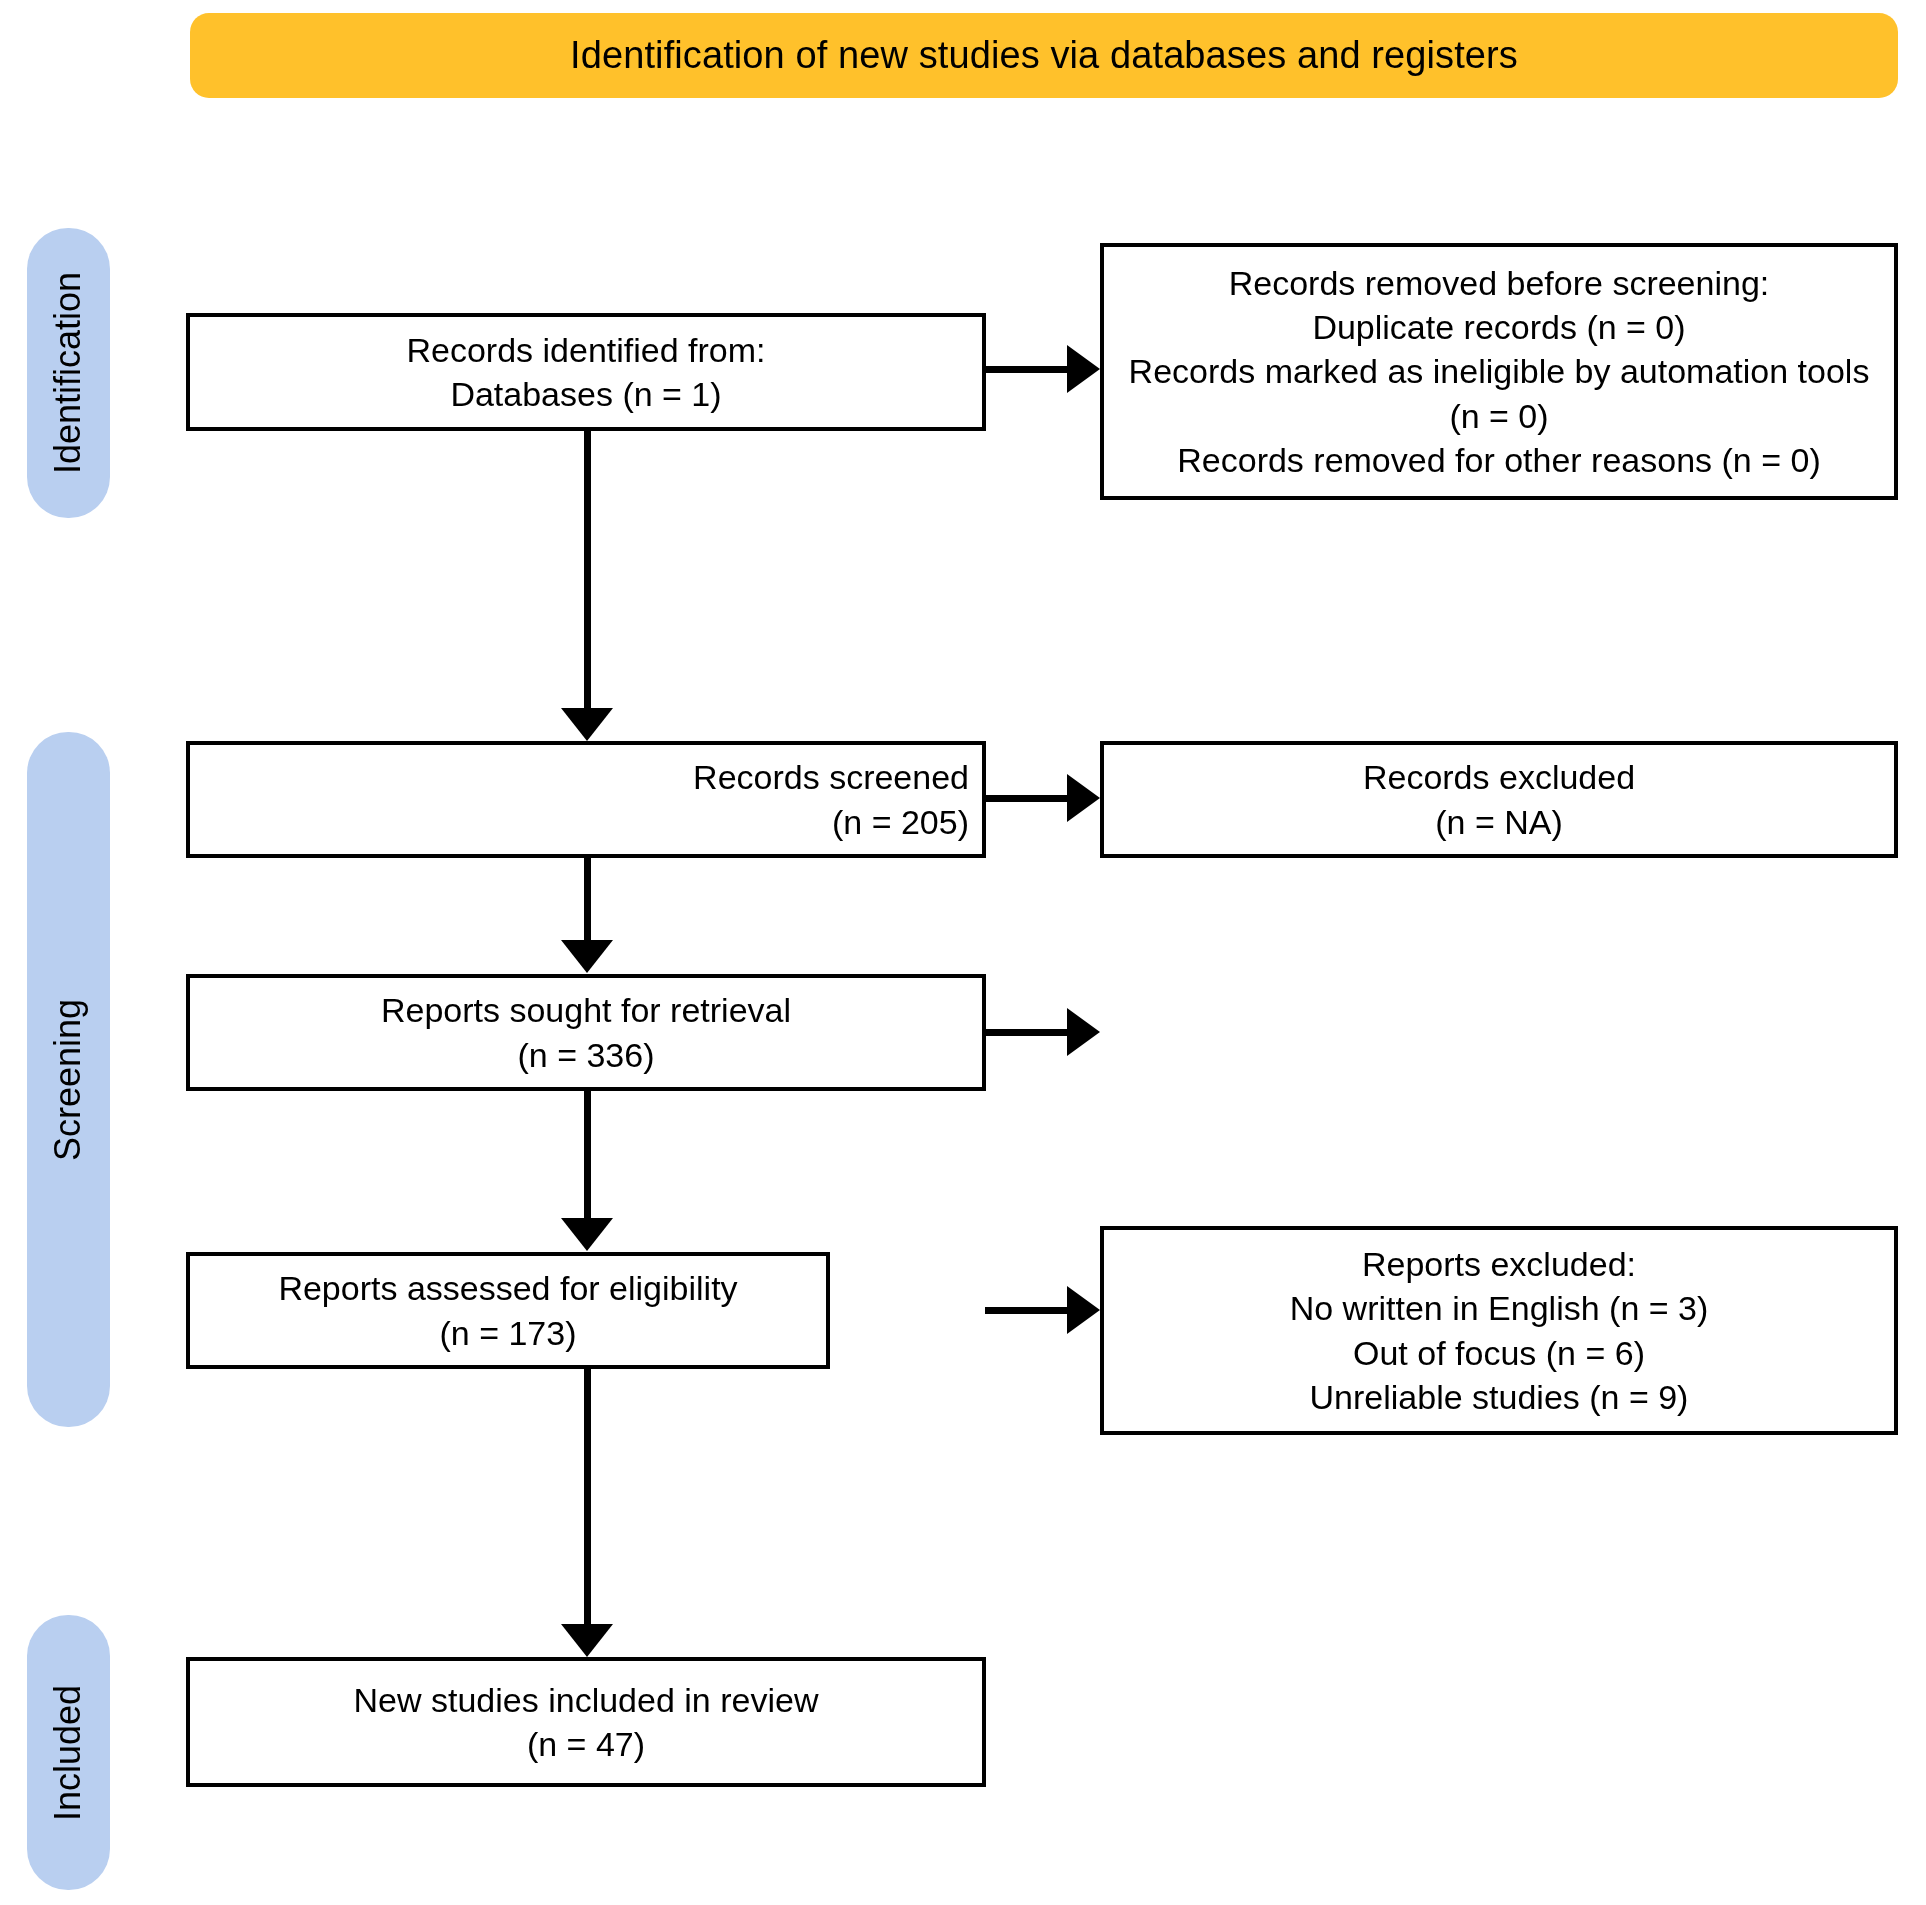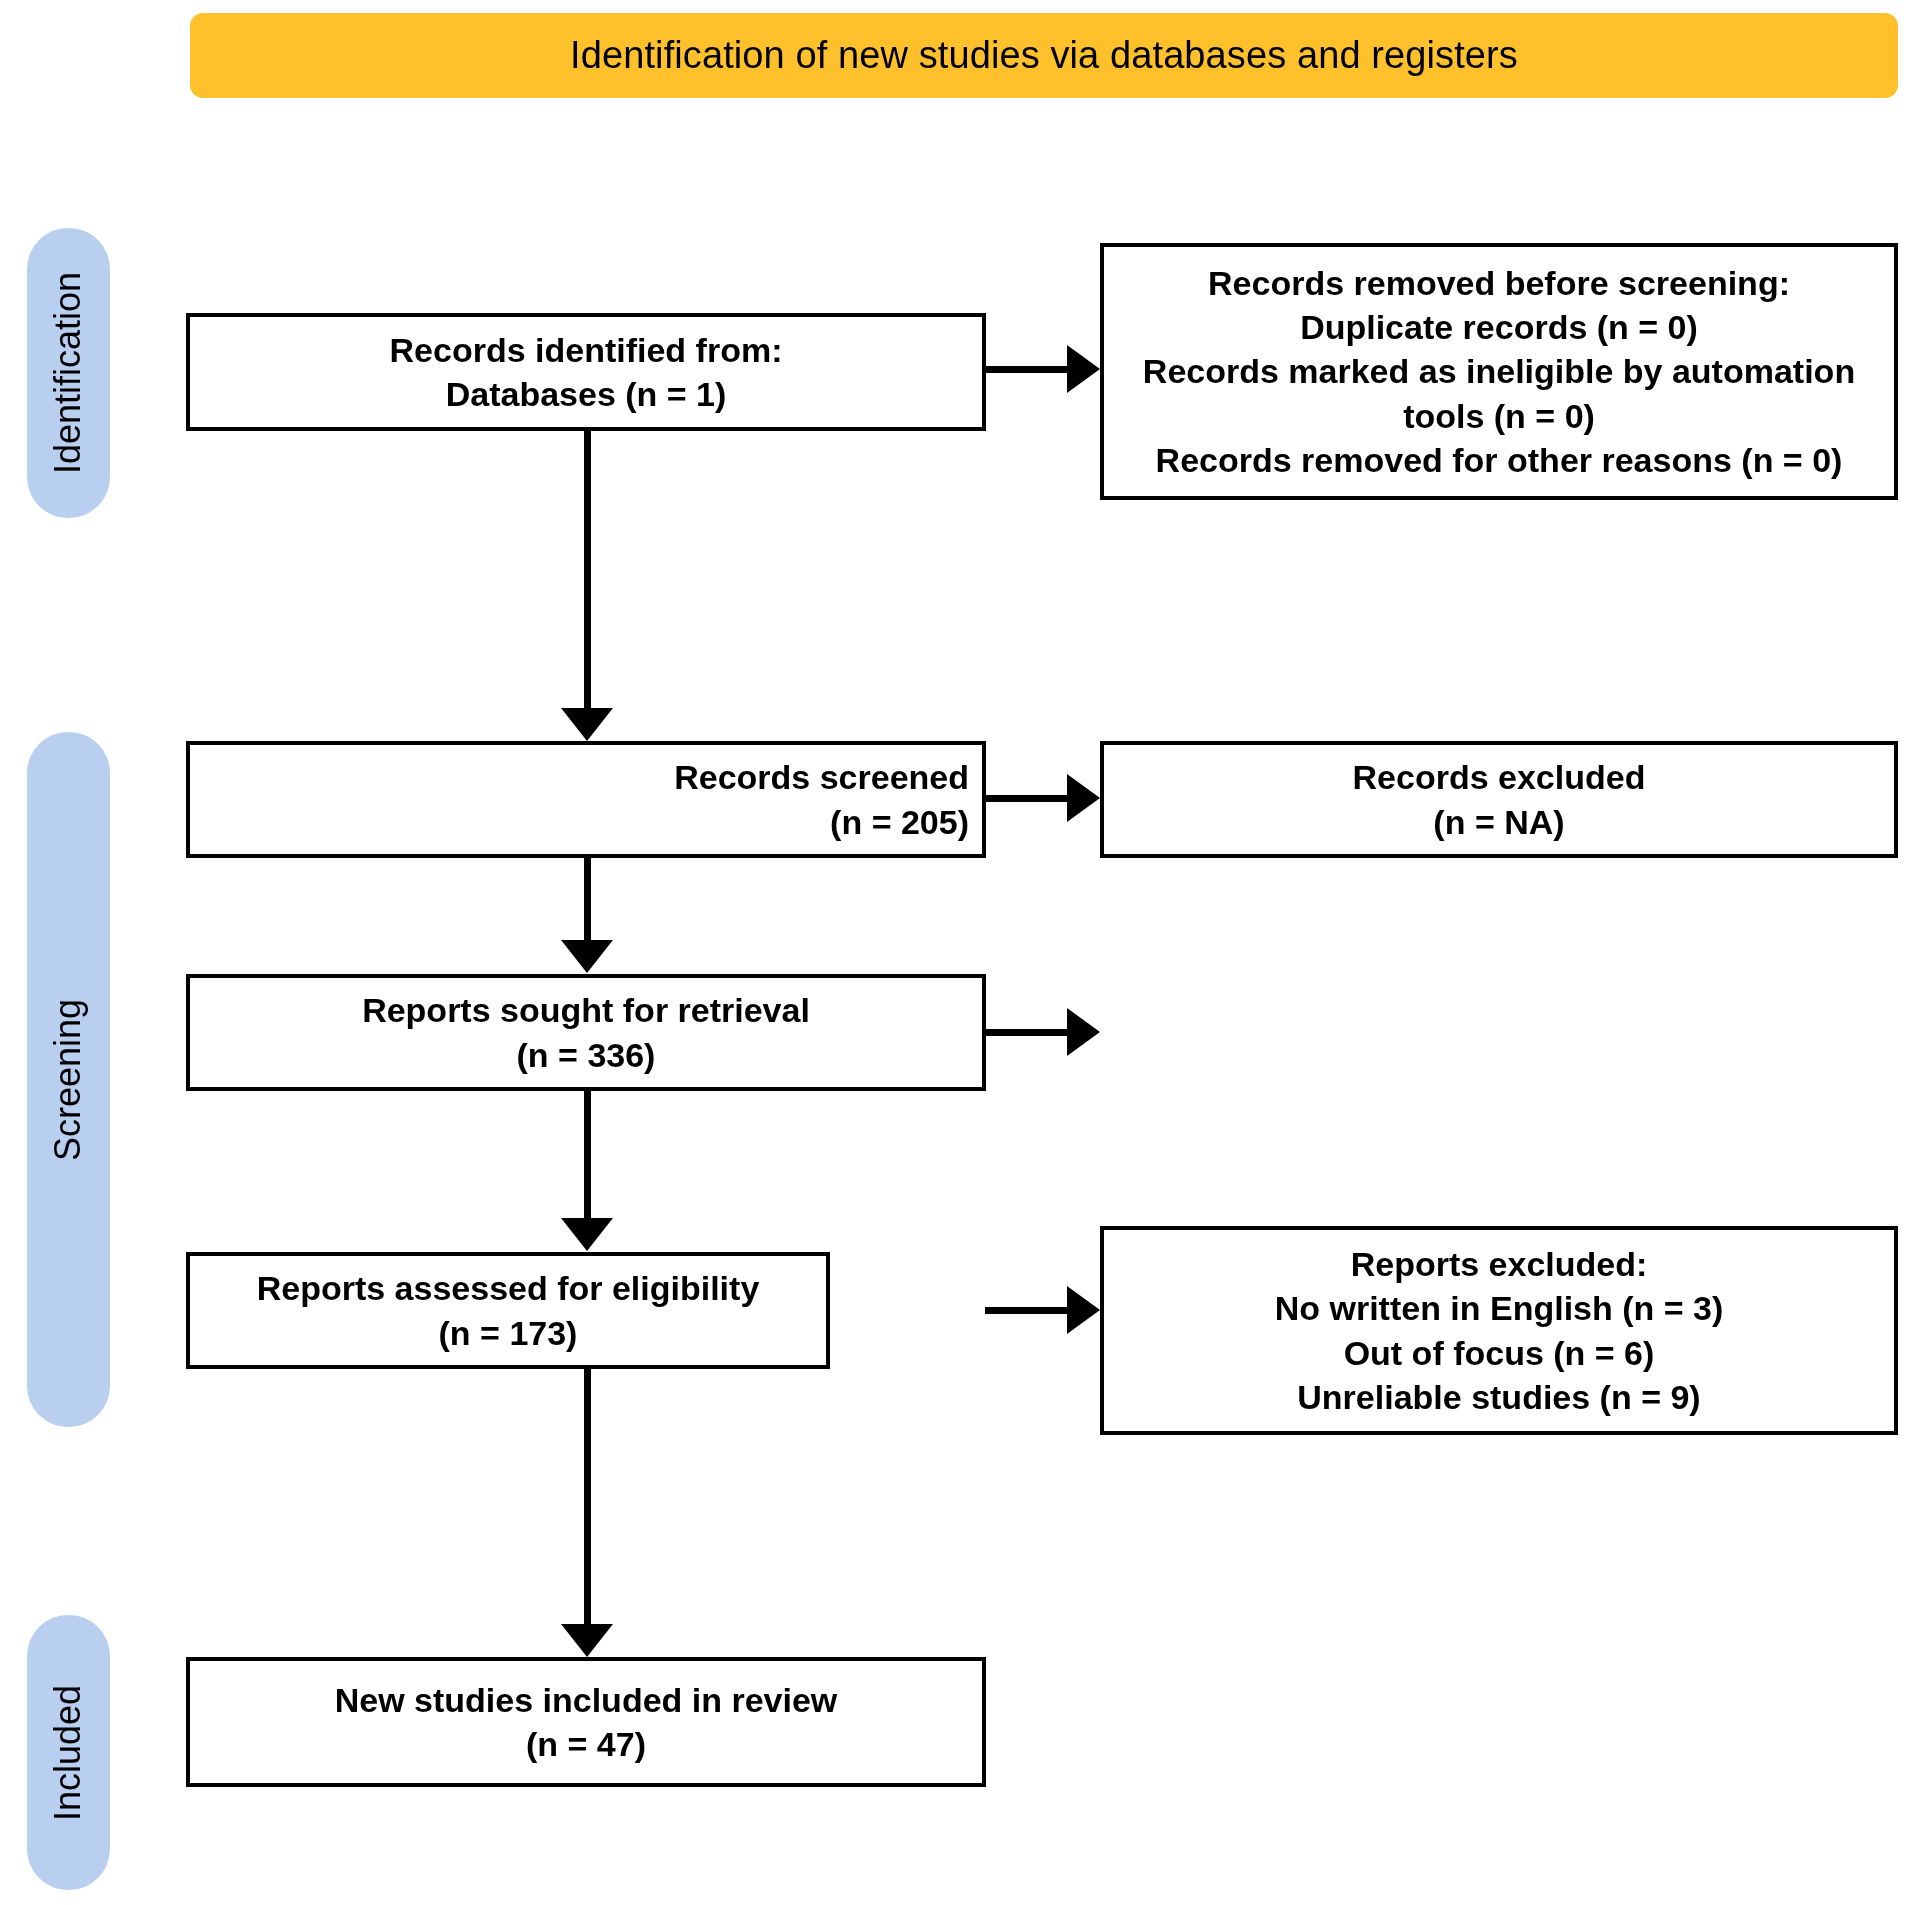--- a/index.html
+++ b/index.html
@@ -17,21 +17,21 @@
   }
 
   
   .header-banner {
     position: absolute;
     left: 190px;
     top: 13px;
     width: 1708px;
     height: 85px;
     background: #FFC12B;
-    border-radius: 13px;
+    border-radius: 19px;
     display: flex;
     align-items: center;
     justify-content: center;
   }
   .header-banner .title {
     font-size: 38px;
     color: #000000;
     letter-spacing: 0.1px;
     white-space: nowrap;
   }
@@ -68,21 +68,20 @@
     align-items: center;
     justify-content: center;
     padding: 4.3px 13px;
   }
   .flow-box .line {
     font-size: 34px;
     line-height: 1.30;
     color: #000000;
     text-align: center;
     white-space: nowrap;
-    font-weight: bold;
   }
   .flow-box.wrap .line { white-space: normal; }
 
   
   #box-identified { left: 186px; top: 313px;  width: 800px; height: 118px; }
   #box-screened   { left: 186px; top: 741px; width: 800px; height: 117px; align-items: flex-end; }
   #box-sought     { left: 186px; top: 974px; width: 800px; height: 117px; }
   #box-assessed   { left: 186px; top: 1252px; width: 644px; height: 117px; }
   #box-included   { left: 186px; top: 1657px; width: 800px; height: 130px; }
 

